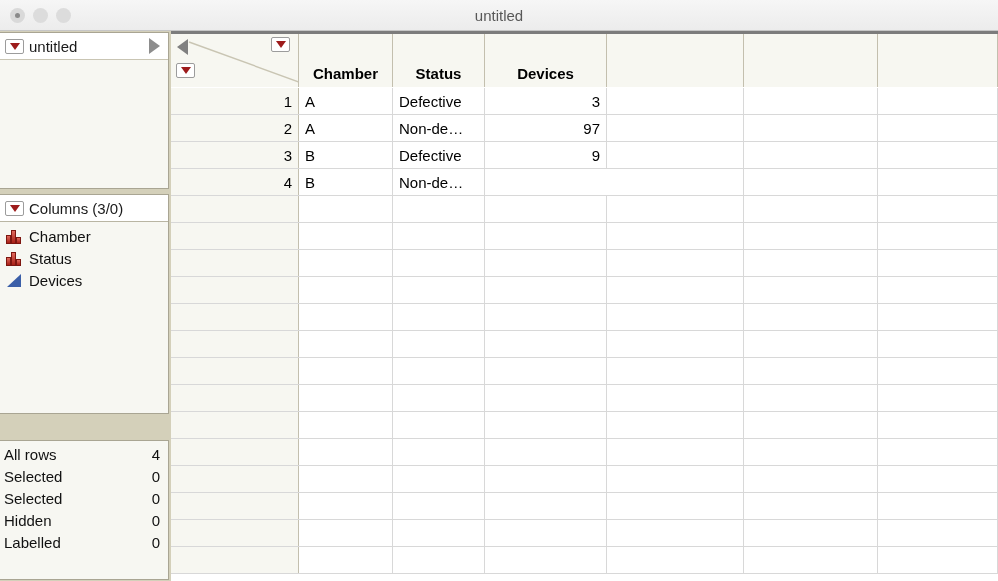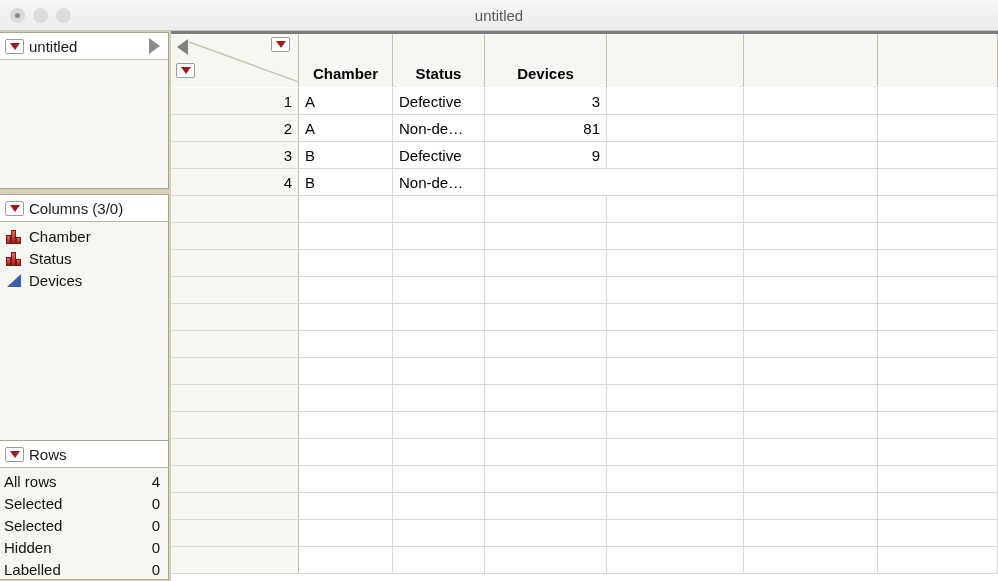--- a/index.html
+++ b/index.html
@@ -79,21 +79,21 @@
     width: 0; height: 0;
     border-top: 8px solid transparent;
     border-bottom: 8px solid transparent;
     border-right: 11px solid #808080;
   }
 
   #panel-table { top: 1px; height: 157px; }
   #panel-table .panel-header { border-bottom: 1px solid #c9c5b3; }
   #table-expand { position: absolute; right: 8px; top: 5px; }
 
-  #panel-columns { top: 163px; height: 272px; }
+  #panel-columns { top: 163px; height: 220px; }
   #panel-rows   { top: 409px; height: 140px; }
 
   .col-list { padding: 3px 0 0 3px; }
   .col-item {
     display: flex; align-items: center; height: 22px; gap: 6px;
     padding-left: 3px;
   }
   .col-label { font-size: 15px; color: #111; }
 
   
@@ -233,26 +233,20 @@
           <span class="col-label">Status</span>
         </div>
         <div class="col-item">
           <span class="icon-continuous"></span>
           <span class="col-label">Devices</span>
         </div>
       </div>
     </div>
 
     <div class="panel" id="panel-rows">
-      <div class="panel-header">
-        <span class="redbox">
-            <span class="redtri"></span>
-          </span>
-        <span class="panel-title">Rows</span>
-      </div>
       <div class="rows-list" id="rows-stats">
           <div class="rows-row">
             <span>All rows</span>
             <span>4</span>
           </div>
           <div class="rows-row">
             <span>Selected</span>
             <span>0</span>
           </div>
           <div class="rows-row">
@@ -305,21 +299,21 @@
             <div class="gcell" style="left: 222px; width: 92px;">Defective</div>
             <div class="gcell num" style="left: 314px; width: 122px;">3</div>
             <div class="gcell" style="left: 436px; width: 137px;"></div>
             <div class="gcell" style="left: 573px; width: 134px;"></div>
             <div class="gcell" style="left: 707px; width: 120px;"></div>
           </div>
           <div class="grow filled" style="top: 81px;">
             <div class="gcell rownum" style="left: 0px; width: 128px;">2</div>
             <div class="gcell" style="left: 128px; width: 94px;">A</div>
             <div class="gcell" style="left: 222px; width: 92px;">Non-de…</div>
-            <div class="gcell num" style="left: 314px; width: 122px;">81</div>
+            <div class="gcell num" style="left: 314px; width: 122px;">97</div>
             <div class="gcell" style="left: 436px; width: 137px;"></div>
             <div class="gcell" style="left: 573px; width: 134px;"></div>
             <div class="gcell" style="left: 707px; width: 120px;"></div>
           </div>
           <div class="grow filled" style="top: 108px;">
             <div class="gcell rownum" style="left: 0px; width: 128px;">3</div>
             <div class="gcell" style="left: 128px; width: 94px;">B</div>
             <div class="gcell" style="left: 222px; width: 92px;">Defective</div>
             <div class="gcell num" style="left: 314px; width: 122px;">9</div>
             <div class="gcell" style="left: 436px; width: 137px;"></div>

